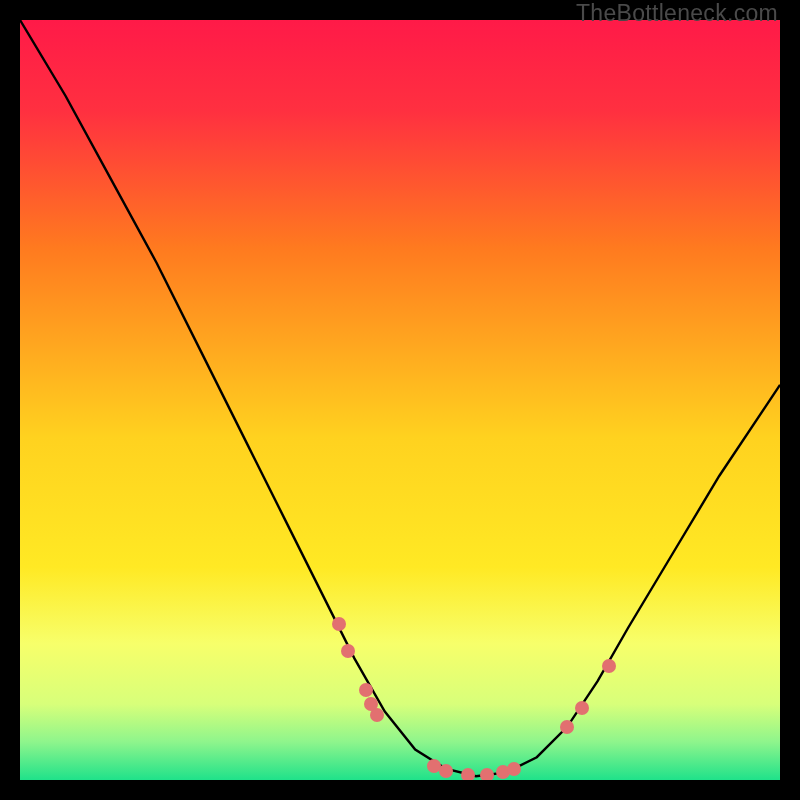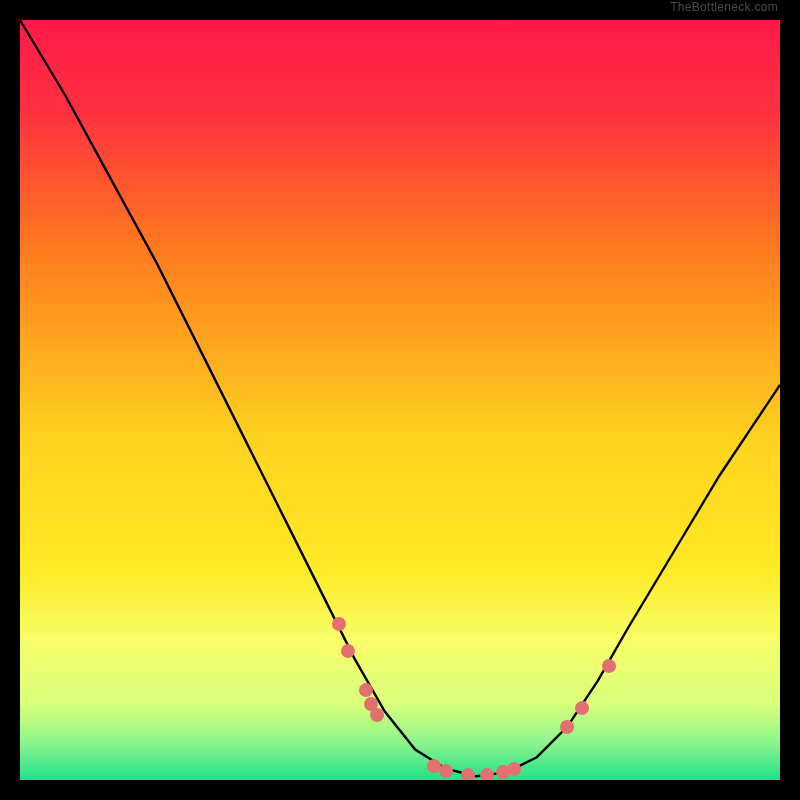--- a/index.html
+++ b/index.html
@@ -17,21 +17,21 @@
     left: 0;
     top: 0;
     width: 760px;
     height: 760px;
   }
   .watermark {
     position: absolute;
     top: 0px;
     right: 22px;
     color: #4a4a4a;
-    font-size: 12px;
+    font-size: 23px;
     font-weight: 500;
     letter-spacing: 0.3px;
   }
   .curve-svg {
     position: absolute;
     left: 0;
     top: 0;
     width: 760px;
     height: 760px;
     pointer-events: none;

